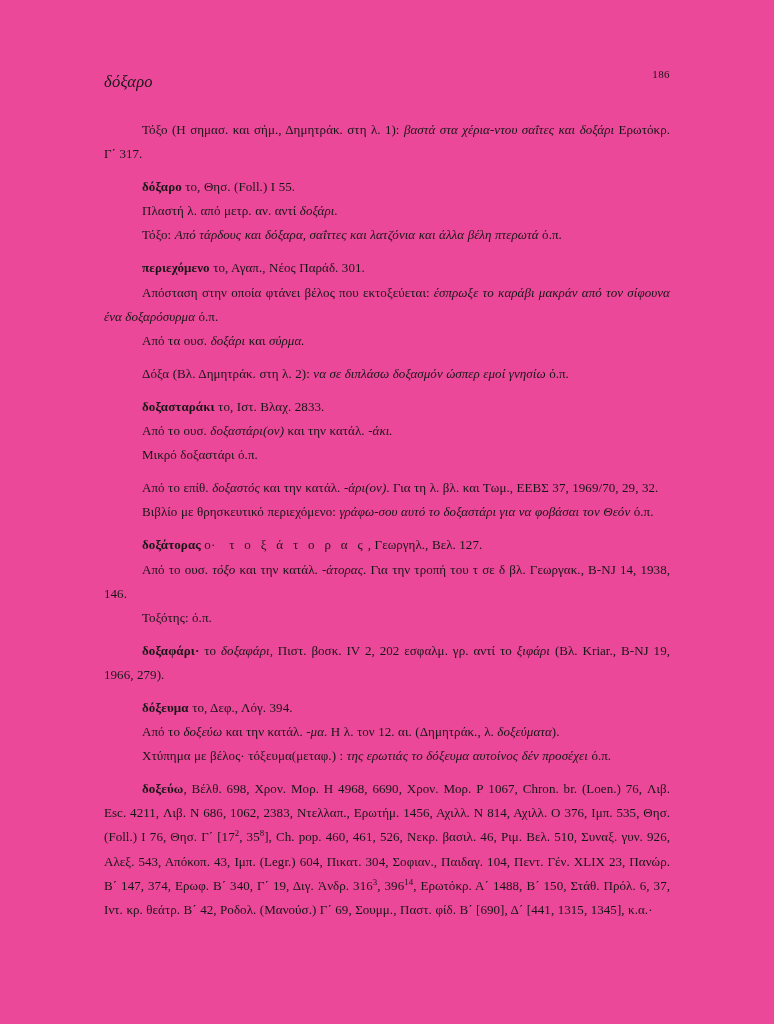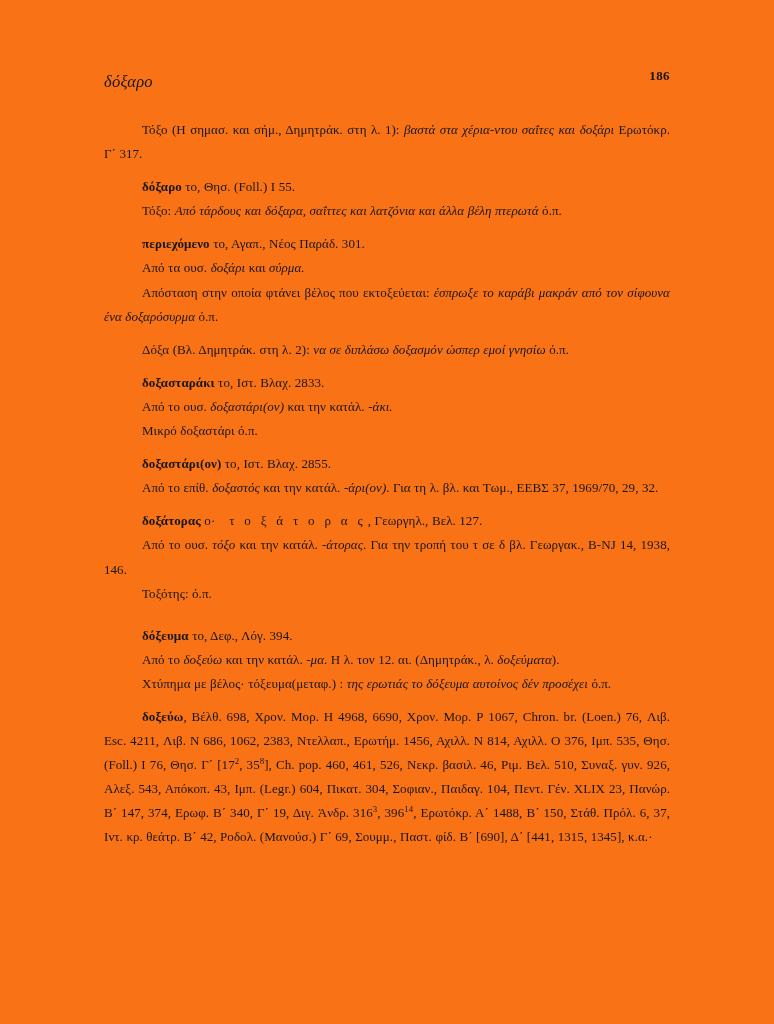--- a/index.html
+++ b/index.html
@@ -13,21 +13,21 @@
     font-family: "Liberation Serif", "DejaVu Serif", serif;
     color: #161616;
     position: relative;
     overflow: hidden;
   }
   .page {
     position: absolute;
     left: 0; top: 0;
     width: 774px;
     height: 1024px;
-    background: #f97316;
+    background: #ec4899;
   }
 
   
   .running-head {
     position: absolute;
     left: 104px;
     top: 72px;
     width: 566px;
     height: 30px;
   }
@@ -36,22 +36,22 @@
     left: 0;
     top: 0;
     font-style: italic;
     font-size: 16.5px;
     letter-spacing: 0.3px;
   }
   .folio {
     position: absolute;
     right: 0;
     top: -4px;
-    font-weight: bold;
-    font-size: 13px;
+    font-weight: normal;
+    font-size: 11px;
     letter-spacing: 0.4px;
   }
 
   
   .body-col {
     position: absolute;
     left: 104px;
     top: 118px;
     width: 566px;
   }
@@ -104,50 +104,54 @@
     <span class="folio">186</span>
   </div>
 
   <div class="body-col" id="body-col">
       <div class="block">
         <p class="para"><span>Τόξο (Η σημασ. και σήμ., Δημητράκ. στη λ. 1): </span><i class="it">βαστά στα χέρια-ντου  σαΐτες και δοξάρι </i><span>Ερωτόκρ. Γ΄ 317.</span></p>
       </div>
       <div class="gap"></div>
       <div class="block">
         <p class="para"><b class="lemma">δόξαρο</b><span> το, Θησ. (Foll.) I 55.</span></p>
+        <p class="para"><span>Πλαστή λ. από μετρ. αν. αντί </span><i class="it">δοξάρι.</i></p>
         <p class="para"><span>Τόξο: </span><i class="it">Από τάρδους και δόξαρα, σαΐττες και λατζόνια</i><span>   </span><i class="it">και άλλα βέλη πτερωτά</i><span> ό.π.</span></p>
       </div>
       <div class="gap"></div>
       <div class="block">
         <p class="para"><b class="lemma">περιεχόμενο</b><span> το, Αγαπ., Νέος Παράδ. 301.</span></p>
+        <p class="para"><span>Απόσταση στην οποία φτάνει βέλος που εκτοξεύεται: </span><i class="it">έσπρωξε το καράβι μακράν από τον σίφουνα ένα δοξαρόσυρμα </i><span>ό.π.</span></p>
         <p class="para"><span>Από τα ουσ. </span><i class="it">δοξάρι </i><span>και </span><i class="it">σύρμα.</i></p>
-        <p class="para"><span>Απόσταση στην οποία φτάνει βέλος που εκτοξεύεται: </span><i class="it">έσπρωξε το καράβι μακράν από τον σίφουνα ένα δοξαρόσυρμα </i><span>ό.π.</span></p>
       </div>
       <div class="gap"></div>
       <div class="block">
         <p class="para"><span>Δόξα (Βλ. Δημητράκ. στη λ. 2): </span><i class="it">να σε διπλάσω δοξασμόν ώσπερ εμοί γνησίω </i><span>ό.π.</span></p>
       </div>
       <div class="gap"></div>
       <div class="block">
         <p class="para"><b class="lemma">δοξασταράκι</b><span> το, Ιστ. Βλαχ. 2833.</span></p>
         <p class="para"><span>Από το ουσ. </span><i class="it">δοξαστάρι(ον) </i><span>και την κατάλ. </span><i class="it">-άκι.</i></p>
         <p class="para"><span>Μικρό δοξαστάρι ό.π.</span></p>
       </div>
       <div class="gap"></div>
       <div class="block">
-        <p class="para"><b class="lemma">δοξαστάρι(ον)</b><span> το, Ιστ. Βλαχ. 2855.</span></p>
         <p class="para"><span>Από το επίθ. </span><i class="it">δοξαστός </i><span>και την κατάλ. </span><i class="it">-άρι(ον)</i><span>. Για τη λ. βλ. και Τωμ., ΕΕΒΣ 37, 1969/70, 29, 32.</span></p>
+        <p class="para"><span>Βιβλίο με θρησκευτικό περιεχόμενο: </span><i class="it">γράφω-σου αυτό  το δοξαστάρι  για να φοβάσαι τον Θεόν </i><span>ό.π.</span></p>
       </div>
       <div class="gap"></div>
       <div class="block">
         <p class="para"><b class="lemma">δοξάτορας</b><span> ο·</span><span class="sp">τ ο ξ ά τ ο ρ α ς</span><span>, Γεωργηλ., Βελ. 127.</span></p>
         <p class="para"><span>Από το ουσ. </span><i class="it">τόξο </i><span>και την κατάλ. </span><i class="it">-άτορας</i><span>. Για την τροπή του τ σε δ βλ. Γεωργακ., B-NJ 14, 1938, 146.</span></p>
         <p class="para"><span>Τοξότης: ό.π.</span></p>
       </div>
       <div class="gap"></div>
+      <div class="block">
+        <p class="para"><b class="lemma">δοξαφάρι·</b><span>   το  </span><i class="it">δοξαφάρι,</i><span> Πιστ. βοσκ. IV 2, 202 εσφαλμ. γρ. αντί το </span><i class="it">ξιφάρι </i><span>(Βλ. Kriar., B-NJ 19, 1966, 279).</span></p>
+      </div>
       <div class="gap"></div>
       <div class="block">
         <p class="para"><b class="lemma">δόξευμα</b><span> το, Δεφ., Λόγ. 394.</span></p>
         <p class="para"><span>Από το </span><i class="it">δοξεύω </i><span>και την κατάλ. </span><i class="it">-μα</i><span>. Η λ. τον 12. αι. (Δημητράκ., λ. </span><i class="it">δοξεύματα</i><span>).</span></p>
         <p class="para"><span>Χτύπημα με βέλος· τόξευμα(μεταφ.) : </span><i class="it">της ερωτιάς το δόξευμα αυτοίνος δέν προσέχει </i><span>ό.π.</span></p>
       </div>
       <div class="gap"></div>
       <div class="block">
         <p class="para"><b class="lemma">δοξεύω</b><span>, Βέλθ. 698, Χρον. Μορ. Η 4968, 6690, Χρον. Μορ. Ρ 1067, Chron. br. (Loen.) 76, Λιβ. Esc. 4211, Λιβ. Ν 686, 1062, 2383, Ντελλαπ., Ερωτήμ. 1456, Αχιλλ. Ν 814, Αχιλλ. Ο 376, Ιμπ. 535, Θησ. (Foll.) I 76, Θησ. Γ΄ [17</span><sup>2</sup><span>, 35</span><sup>8</sup><span>], Ch. pop. 460, 461, 526, Νεκρ. βασιλ. 46, Ριμ. Βελ. 510, Συναξ. γυν. 926, Αλεξ. 543, Απόκοπ. 43, Ιμπ. (Legr.) 604, Πικατ. 304, Σοφιαν., Παιδαγ. 104, Πεντ. Γέν. XLIX 23, Πανώρ. Β΄ 147, 374, Ερωφ. Β΄ 340, Γ΄ 19, Διγ. Ἀνδρ. 316</span><sup>3</sup><span>, 396</span><sup>14</sup><span>, Ερωτόκρ. Α΄ 1488, Β΄ 150, Στάθ. Πρόλ. 6, 37, Ιντ. κρ. θεάτρ. Β΄ 42, Ροδολ. (Μανούσ.) Γ΄ 69, Σουμμ., Παστ. φίδ. Β΄ [690], Δ΄ [441, 1315, 1345], κ.α.·</span></p>
       </div>

